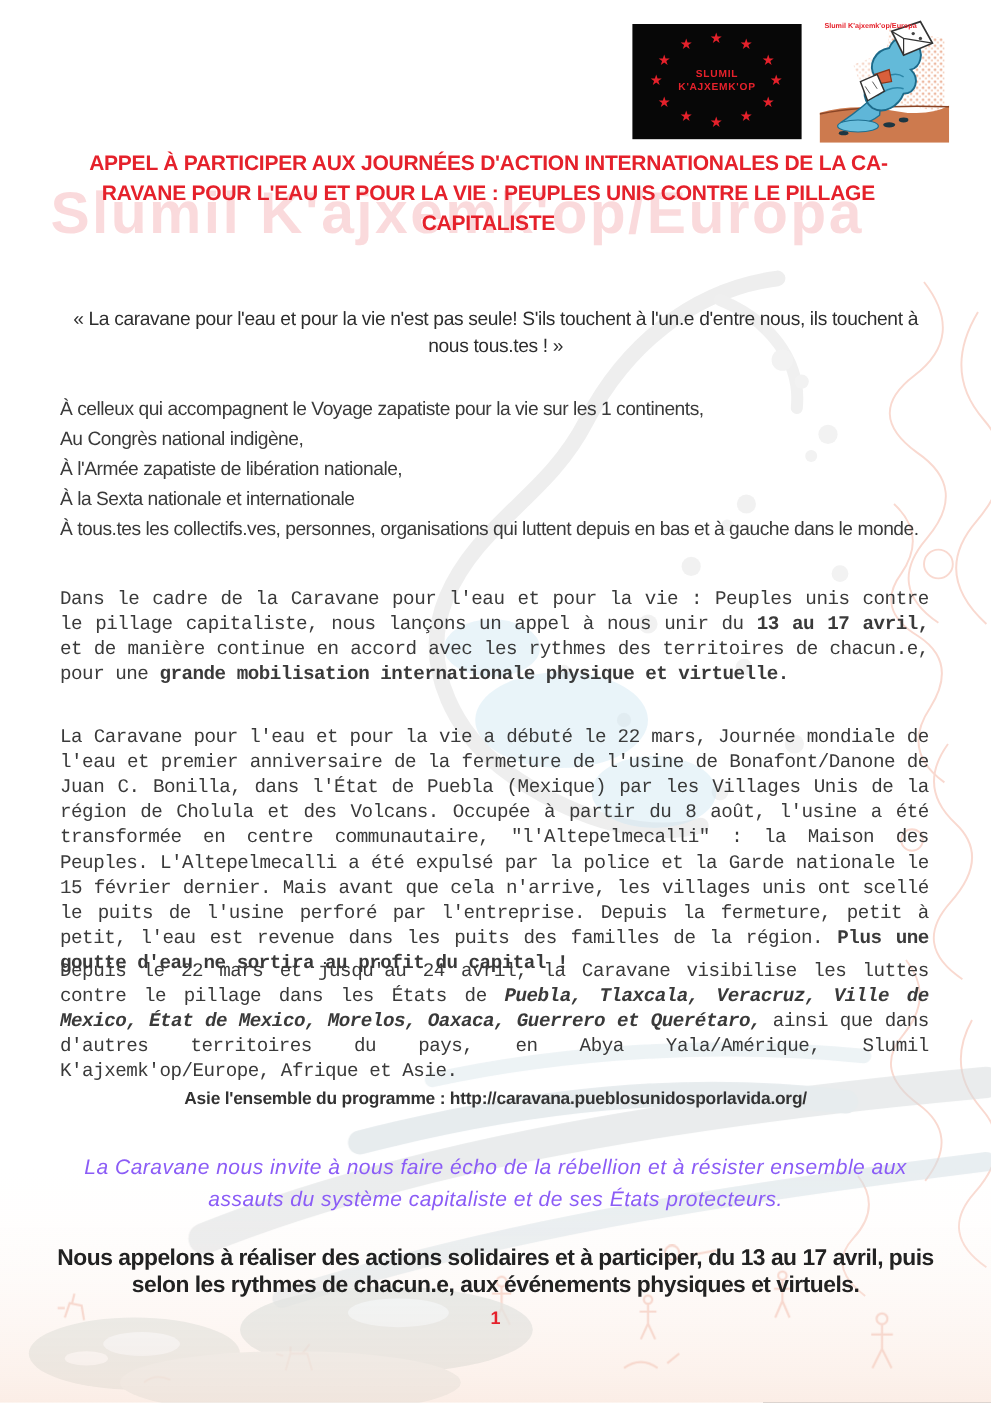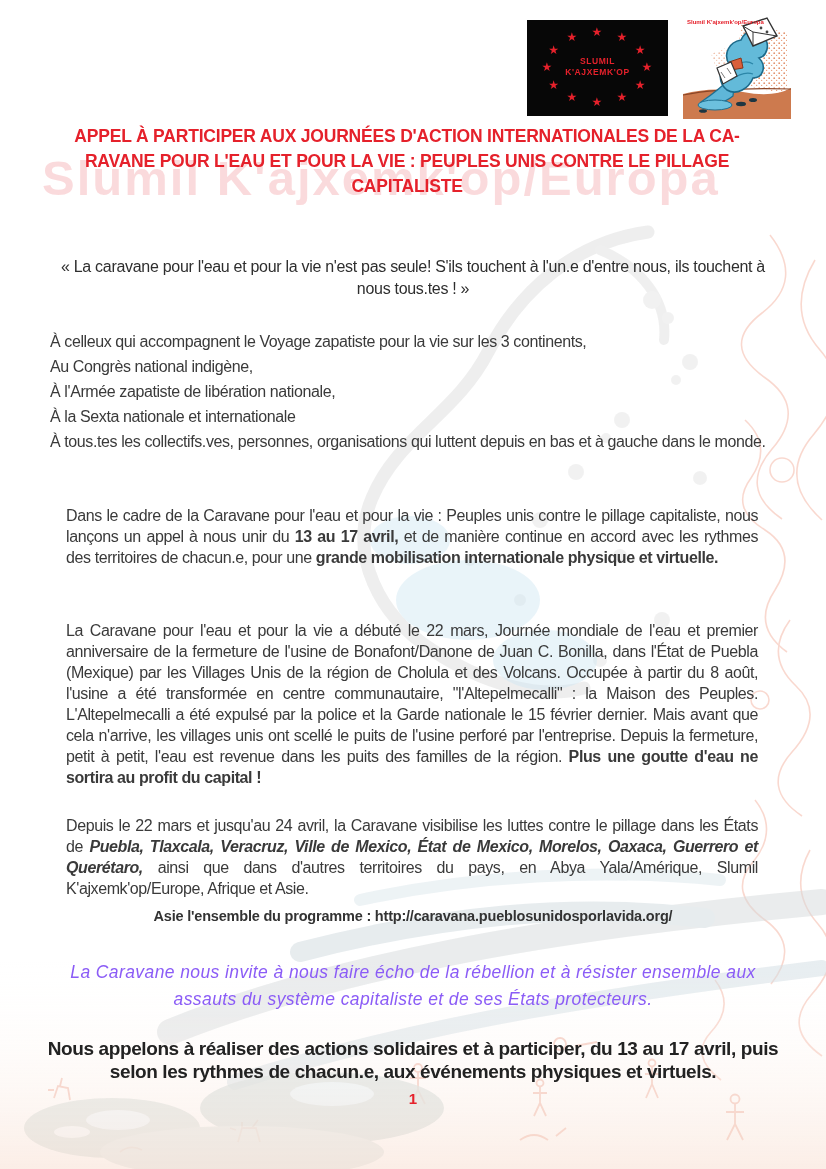--- a/index.html
+++ b/index.html
@@ -32,22 +32,22 @@
   .title { position:absolute; top:124px; left:24px; right:36px; z-index:2; margin:0;
     text-align:center; color:var(--red); font-size:17.5px; line-height:25px; font-weight:bold; letter-spacing:-0.2px; }
   .title span { display:block; }
   .subtitle { position:absolute; top:201px; left:50px; z-index:2;
     color:var(--red); font-size:17px; font-weight:bold; letter-spacing:-0.2px; }
   .quote { position:absolute; top:256px; left:55px; right:55px; z-index:2; text-align:center;
     font-weight:normal; color:#2e2e2e; font-size:16px; line-height:22px; letter-spacing:-0.3px; }
   .salutations { position:absolute; top:331px; left:50px; right:50px; z-index:2;
     font-size:16px; line-height:21px; letter-spacing:-0.4px; }
   .salutations p { margin:0 0 4px 0; }
-  .para { position:absolute; left:50px; right:52px; z-index:2; margin:16px;
-    font-size:16px; line-height:21px; letter-spacing:-0.4px; text-align:justify; }
+  .para { position:absolute; left:50px; right:52px; z-index:2; margin:0;
+    font-size:16px; line-height:21px; letter-spacing:-0.4px; text-align:justify;font-family:Liberation Mono, monospace; }
   .para-1 { top:489px; } .para-2 { top:604px; } .para-3 { top:799px; }
   .b { font-weight:bold; } .i { font-style:italic; }
   .program { position:absolute; top:908px; left:0; right:0; z-index:2; text-align:center;
     font-weight:bold; font-size:14.5px; color:#333; letter-spacing:-0.2px; }
   .program-url { color:#333; }
   .invitation { position:absolute; top:959px; left:68px; right:68px; z-index:2; text-align:center;
     font-style:italic; font-size:17.5px; line-height:27px; color:#8b5cf6; letter-spacing:0.4px; }
   .cta { position:absolute; top:1037px; left:46px; right:46px; z-index:2; text-align:center;
     font-weight:bold; font-size:19px; line-height:23px; color:#222; letter-spacing:-0.4px; }
   .page-number { position:absolute; top:1090px; left:0; right:0; z-index:2; text-align:center;
@@ -211,21 +211,21 @@
     <h1 class="title">
       <span>APPEL À PARTICIPER AUX JOURNÉES D'ACTION INTERNATIONALES DE LA CA-</span>
       <span>RAVANE POUR L'EAU ET POUR LA VIE : PEUPLES UNIS CONTRE LE PILLAGE</span>
       <span>CAPITALISTE</span>
     </h1>
 
 
     <div class="quote">« La caravane pour l'eau et pour la vie n'est pas seule! S'ils touchent à l'un.e d'entre nous, ils touchent à nous tous.tes ! »</div>
 
     <div class="salutations">
-      <p>À celleux qui accompagnent le Voyage zapatiste pour la vie sur les 3 continents,</p>
+      <p>À celleux qui accompagnent le Voyage zapatiste pour la vie sur les 1 continents,</p>
       <p>Au Congrès national indigène,</p>
       <p>À l'Armée zapatiste de libération nationale,</p>
       <p>À la Sexta nationale et internationale</p>
       <p>À tous.tes les collectifs.ves, personnes, organisations qui luttent depuis en bas et à gauche dans le monde.</p>
     </div>
 
     <p class="para para-1"><span>Dans le cadre de la Caravane pour l'eau et pour la vie : Peuples unis contre le pillage capitaliste, nous lançons un appel à nous unir du </span><span class="b">13 au 17 avril,</span><span> et de manière continue en accord avec les rythmes des territoires de chacun.e, pour une </span><span class="b">grande mobilisation internationale physique et virtuelle.</span></p>
     <p class="para para-2"><span>La Caravane pour l'eau et pour la vie a débuté le 22 mars, Journée mondiale de l'eau et premier anniversaire de la fermeture de l'usine de Bonafont/Danone de Juan C. Bonilla, dans l'État de Puebla (Mexique) par les Villages Unis de la région de Cholula et des Volcans. Occupée à partir du 8 août, l'usine a été transformée en centre communautaire, "l'Altepelmecalli" : la Maison des Peuples. L'Altepelmecalli a été expulsé par la police et la Garde nationale le 15 février dernier. Mais avant que cela n'arrive, les villages unis ont scellé le puits de l'usine perforé par l'entreprise. Depuis la fermeture, petit à petit, l'eau est revenue dans les puits des familles de la région. </span><span class="b">Plus une goutte d'eau ne sortira au profit du capital !</span></p>
     <p class="para para-3"><span>Depuis le 22 mars et jusqu'au 24 avril, la Caravane visibilise les luttes contre le pillage dans les États de </span><span class="b i">Puebla, Tlaxcala, Veracruz, Ville de Mexico, État de Mexico, Morelos, Oaxaca, Guerrero et Querétaro,</span><span> ainsi que dans d'autres territoires du pays, en Abya Yala/Amérique, Slumil K'ajxemk'op/Europe, Afrique et Asie.</span></p>
 

